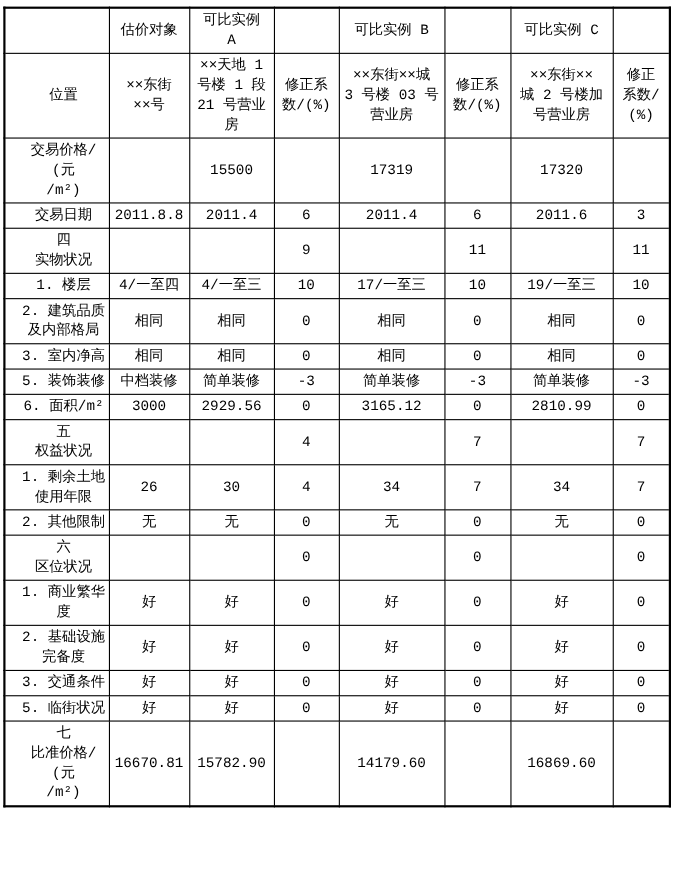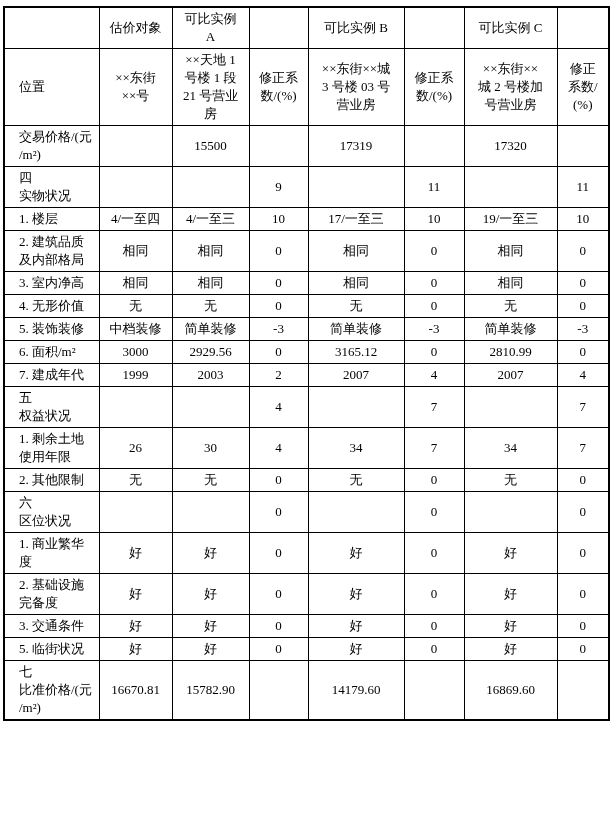--- a/index.html
+++ b/index.html
@@ -13,34 +13,35 @@
     box-sizing: border-box;
     padding: 6px 4px 5px 3px;
     font-family: "Liberation Serif", "DejaVu Serif", serif;
     color: #000000;
   }
   table.appraisal-table {
     border-collapse: collapse;
     table-layout: fixed;
     width: 605px;
     border: 2px solid #000000;
+    font-family: Liberation Mono, monospace;
   }
   table.appraisal-table td {
     border: 1px solid #000000;
     font-size: 13px;
     line-height: 18px;
     padding: 2px 2px;
     text-align: center;
     vertical-align: middle;
     white-space: pre-line;
     overflow: hidden;
     word-break: break-all;
   }
   table.appraisal-table td.label-cell {
-    text-align: left;
+    text-align: center;
     padding-left: 14px;
   }
   
   col.c-label   { width: 95px; }
   col.c-subject { width: 73px; }
   col.c-a       { width: 77px; }
   col.c-adj-a   { width: 59px; }
   col.c-b       { width: 96px; }
   col.c-adj-b   { width: 60px; }
   col.c-c       { width: 93px; }
@@ -100,20 +101,30 @@
 /m²)</td>
           <td></td>
           <td>15500</td>
           <td></td>
           <td>17319</td>
           <td></td>
           <td>17320</td>
           <td></td>
         </tr>
         <tr>
+          <td class="label-cell">交易日期</td>
+          <td>2011.8.8</td>
+          <td>2011.4</td>
+          <td>6</td>
+          <td>2011.4</td>
+          <td>6</td>
+          <td>2011.6</td>
+          <td>3</td>
+        </tr>
+        <tr>
           <td class="label-cell">四
 实物状况</td>
           <td></td>
           <td></td>
           <td>9</td>
           <td></td>
           <td>11</td>
           <td></td>
           <td>11</td>
         </tr>
@@ -142,60 +153,40 @@
           <td class="label-cell">3. 室内净高</td>
           <td>相同</td>
           <td>相同</td>
           <td>0</td>
           <td>相同</td>
           <td>0</td>
           <td>相同</td>
           <td>0</td>
         </tr>
         <tr>
-          <td class="label-cell">4. 无形价值</td>
-          <td>无</td>
-          <td>无</td>
-          <td>0</td>
-          <td>无</td>
-          <td>0</td>
-          <td>无</td>
-          <td>0</td>
-        </tr>
-        <tr>
           <td class="label-cell">5. 装饰装修</td>
           <td>中档装修</td>
           <td>简单装修</td>
           <td>-3</td>
           <td>简单装修</td>
           <td>-3</td>
           <td>简单装修</td>
           <td>-3</td>
         </tr>
         <tr>
           <td class="label-cell">6. 面积/m²</td>
           <td>3000</td>
           <td>2929.56</td>
           <td>0</td>
           <td>3165.12</td>
           <td>0</td>
           <td>2810.99</td>
           <td>0</td>
         </tr>
         <tr>
-          <td class="label-cell">7. 建成年代</td>
-          <td>1999</td>
-          <td>2003</td>
-          <td>2</td>
-          <td>2007</td>
-          <td>4</td>
-          <td>2007</td>
-          <td>4</td>
-        </tr>
-        <tr>
           <td class="label-cell">五
 权益状况</td>
           <td></td>
           <td></td>
           <td>4</td>
           <td></td>
           <td>7</td>
           <td></td>
           <td>7</td>
         </tr>

